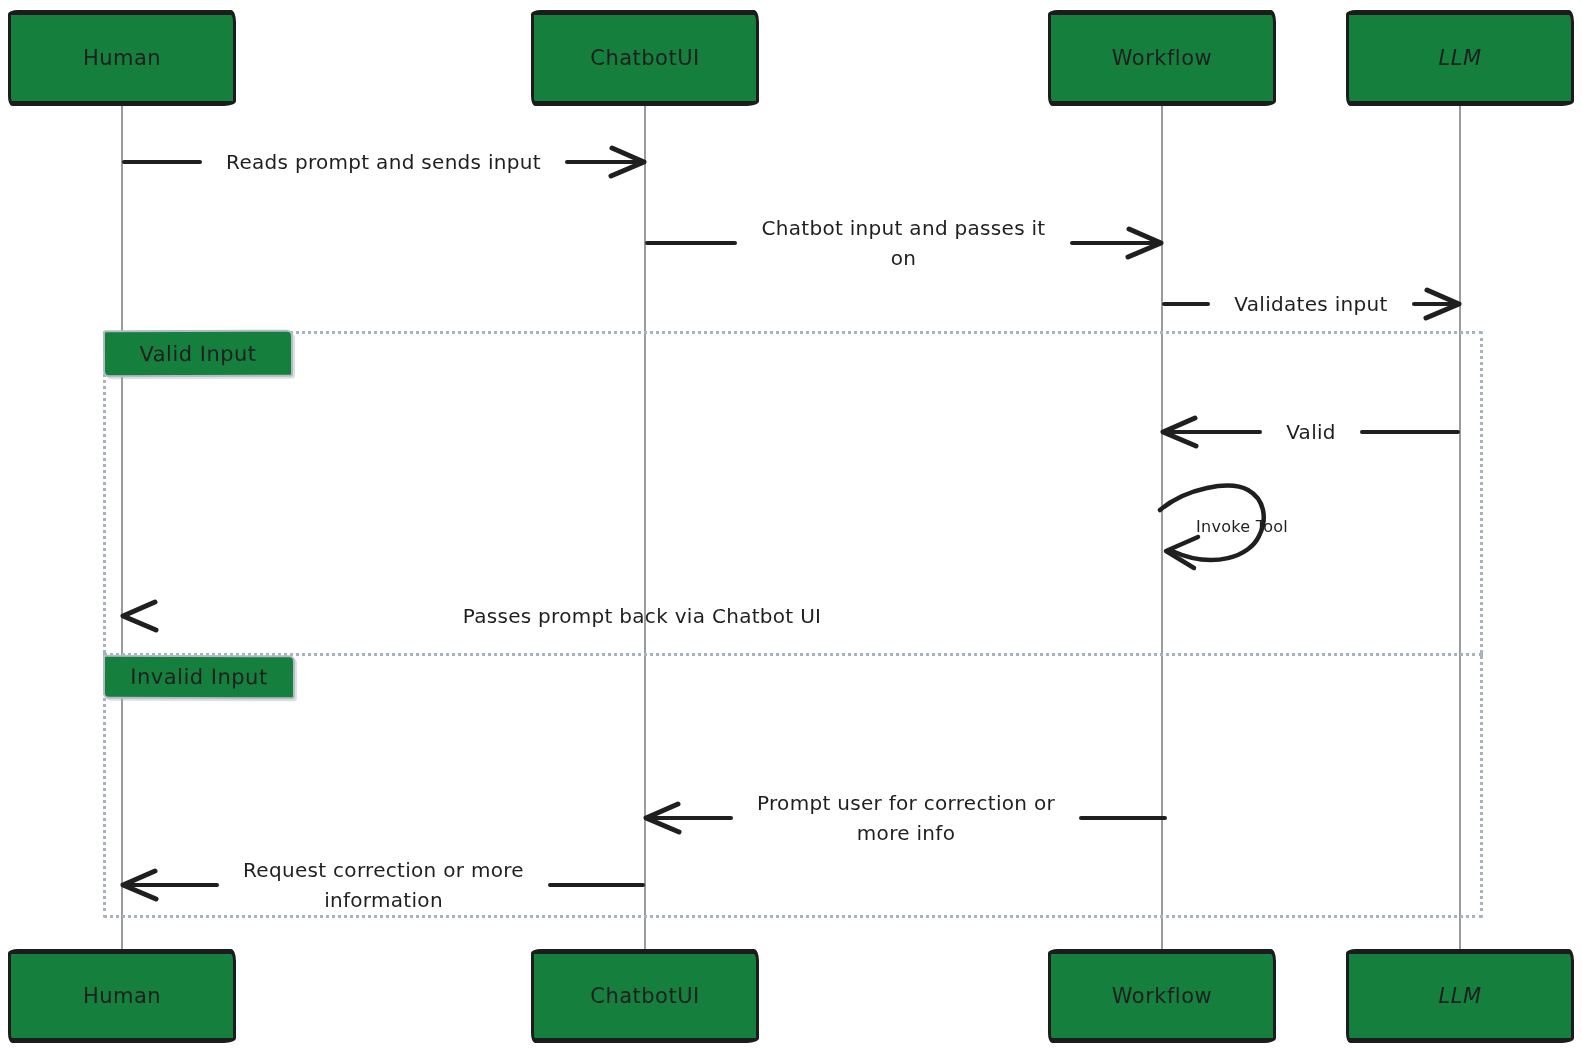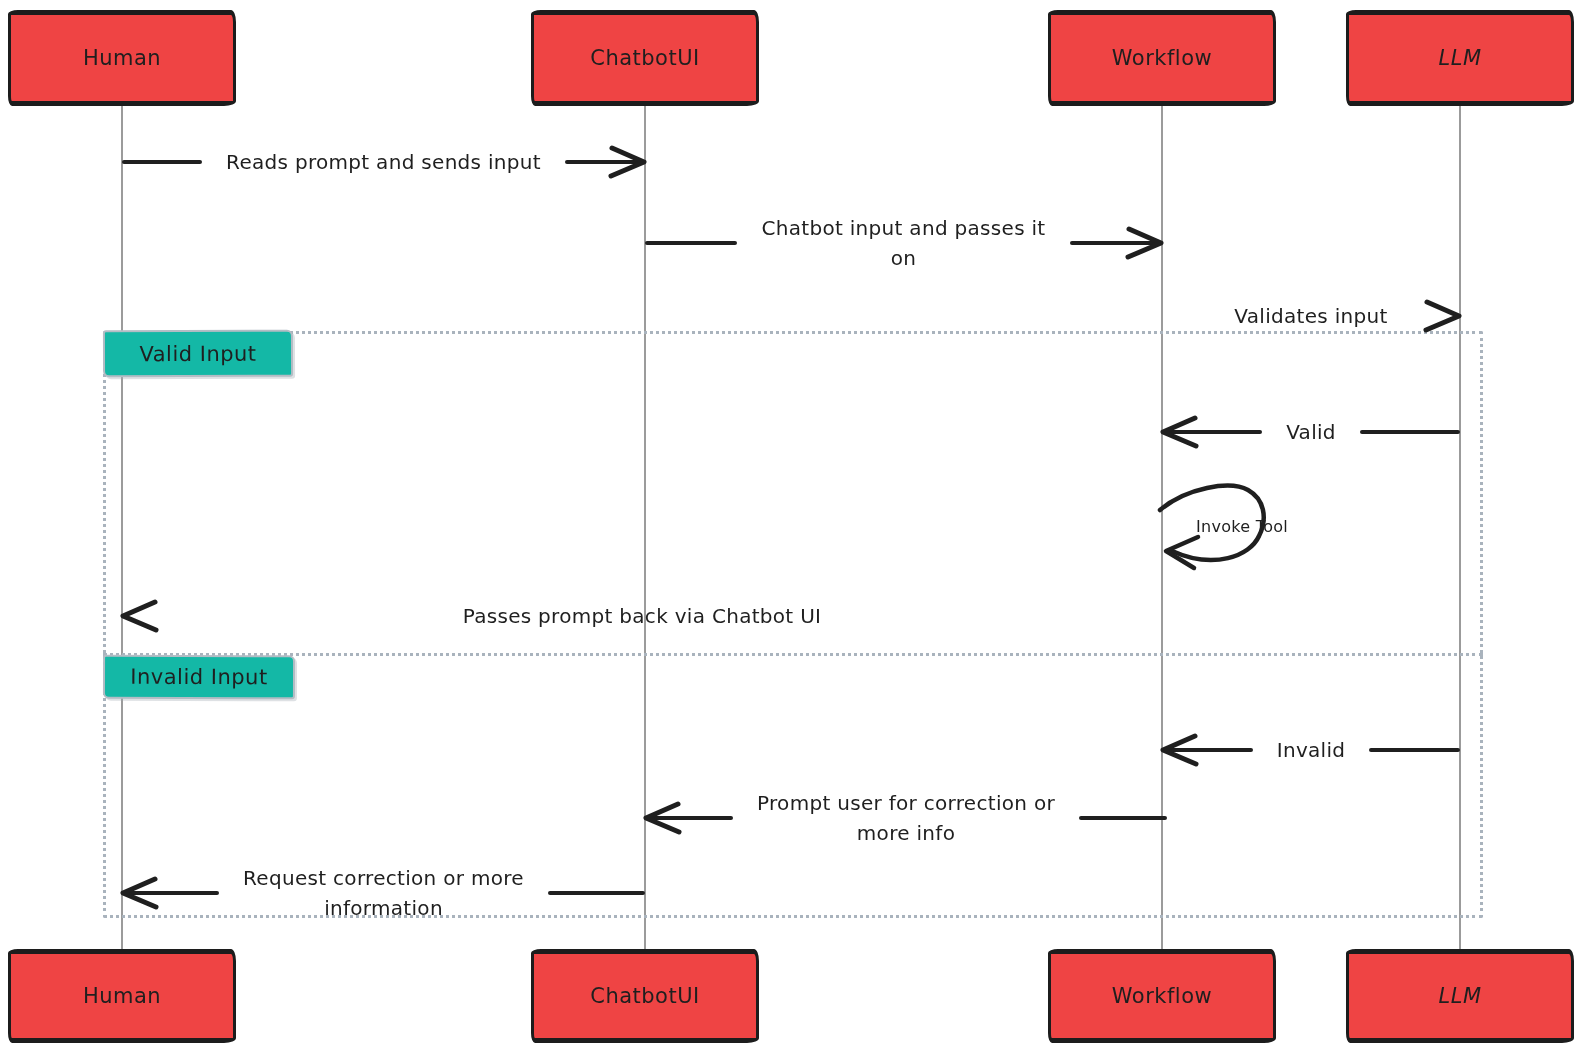--- a/index.html
+++ b/index.html
@@ -4,21 +4,21 @@
 <style>
   html,body { margin:0; padding:0; background:#ffffff; }
   .diagram {
     position:relative; width:1582px; height:1053px; background:#ffffff;
     font-family:"DejaVu Sans", sans-serif; color:#1f1f1f; overflow:hidden;
   }
 
   
   .actor-box {
     position:absolute; width:228px; height:96px; box-sizing:border-box;
-    background:#ef4444; border:3px solid #1c1c1c;
+    background:#15803d; border:3px solid #1c1c1c;
     border-top-width:5px; border-bottom-width:5px;
     border-radius:10px 5px 12px 4px / 4px 12px 5px 10px;
     display:flex; align-items:center; justify-content:center;
     font-size:21px; letter-spacing:.5px; z-index:6;
   }
   .actor-box.bottom { height:94px; }
   .actor-box.italic span { font-style:italic; }
 
   
   .lifeline { position:absolute; width:2px; top:106px; height:843px; background:#9b9b9b; z-index:1; }
@@ -27,21 +27,21 @@
   .alt-frame {
     position:absolute; left:103px; top:331px; width:1380px; height:587px;
     box-sizing:border-box; border:3px dotted #a9b3bd; border-radius:2px; z-index:2;
   }
   .alt-divider {
     position:absolute; left:103px; top:653px; width:1380px; height:0;
     border-top:3px dotted #a9b3bd; z-index:2;
   }
   .frame-label {
     position:absolute; box-sizing:border-box;
-    background:#14b8a6; border:2.5px solid #b3bcc4;
+    background:#15803d; border:2.5px solid #b3bcc4;
     border-radius:3px 6px 3px 6px; box-shadow:2px 2px 0 rgba(160,170,178,.35);
     display:flex; align-items:center; justify-content:center;
     font-size:21px; letter-spacing:.5px; z-index:4;text-align:center;
   }
   .frame-label.valid   { left:103px; top:330px; width:190px; height:47px; transform:rotate(-.2deg); }
   .frame-label.invalid { left:103px; top:655px; width:192px; height:44px; transform:rotate(.2deg); }
 
   
   .message {
     position:absolute; display:flex; align-items:center;
@@ -97,21 +97,21 @@
       <div>on</div>
     </div>
     <div class="seg"></div>
     <span class="arrow at-right">
       <svg width="44" height="36" viewBox="0 0 44 36">
           <path d="M7 4 L39 18 L6 32" fill="none" stroke="#1f1f1f" stroke-width="5" stroke-linecap="round" stroke-linejoin="round"></path>
         </svg>
     </span>
   </div>
 
-  <div class="message" style="left:1162px; top:316px; width:298px;flex-direction:column;">
+  <div class="message" style="left:1162px; top:304px; width:298px;">
     <div class="seg"></div>
     <div class="label">
       <div>Validates input</div>
     </div>
     <div class="seg"></div>
     <span class="arrow at-right">
       <svg width="44" height="36" viewBox="0 0 44 36">
           <path d="M7 4 L39 18 L6 32" fill="none" stroke="#1f1f1f" stroke-width="5" stroke-linecap="round" stroke-linejoin="round"></path>
         </svg>
     </span>
@@ -144,48 +144,36 @@
       <div>Passes prompt back via Chatbot UI</div>
     </div>
     <div class="seg"></div>
     <span class="arrow at-left">
       <svg width="44" height="36" viewBox="0 0 44 36">
           <path d="M37 4 L5 18 L38 32" fill="none" stroke="#1f1f1f" stroke-width="5" stroke-linecap="round" stroke-linejoin="round"></path>
         </svg>
     </span>
   </div>
 
-  <div class="message" style="left:1162px; top:750px; width:298px;">
-    <div class="seg"></div>
-    <div class="label">
-      <div>Invalid</div>
-    </div>
-    <div class="seg"></div>
-    <span class="arrow at-left">
-      <svg width="44" height="36" viewBox="0 0 44 36">
-          <path d="M37 4 L5 18 L38 32" fill="none" stroke="#1f1f1f" stroke-width="5" stroke-linecap="round" stroke-linejoin="round"></path>
-        </svg>
-    </span>
-  </div>
 
   <div class="message" style="left:645px; top:818px; width:522px;">
     <div class="seg"></div>
     <div class="label">
       <div>Prompt user for correction or</div>
       <div>more info</div>
     </div>
     <div class="seg"></div>
     <span class="arrow at-left">
       <svg width="44" height="36" viewBox="0 0 44 36">
           <path d="M37 4 L5 18 L38 32" fill="none" stroke="#1f1f1f" stroke-width="5" stroke-linecap="round" stroke-linejoin="round"></path>
         </svg>
     </span>
   </div>
 
-  <div class="message" style="left:122px; top:885px; width:523px;margin-top:8px;">
+  <div class="message" style="left:122px; top:885px; width:523px;">
     <div class="seg"></div>
     <div class="label">
       <div>Request correction or more</div>
       <div>information</div>
     </div>
     <div class="seg"></div>
     <span class="arrow at-left">
       <svg width="44" height="36" viewBox="0 0 44 36">
           <path d="M37 4 L5 18 L38 32" fill="none" stroke="#1f1f1f" stroke-width="5" stroke-linecap="round" stroke-linejoin="round"></path>
         </svg>

